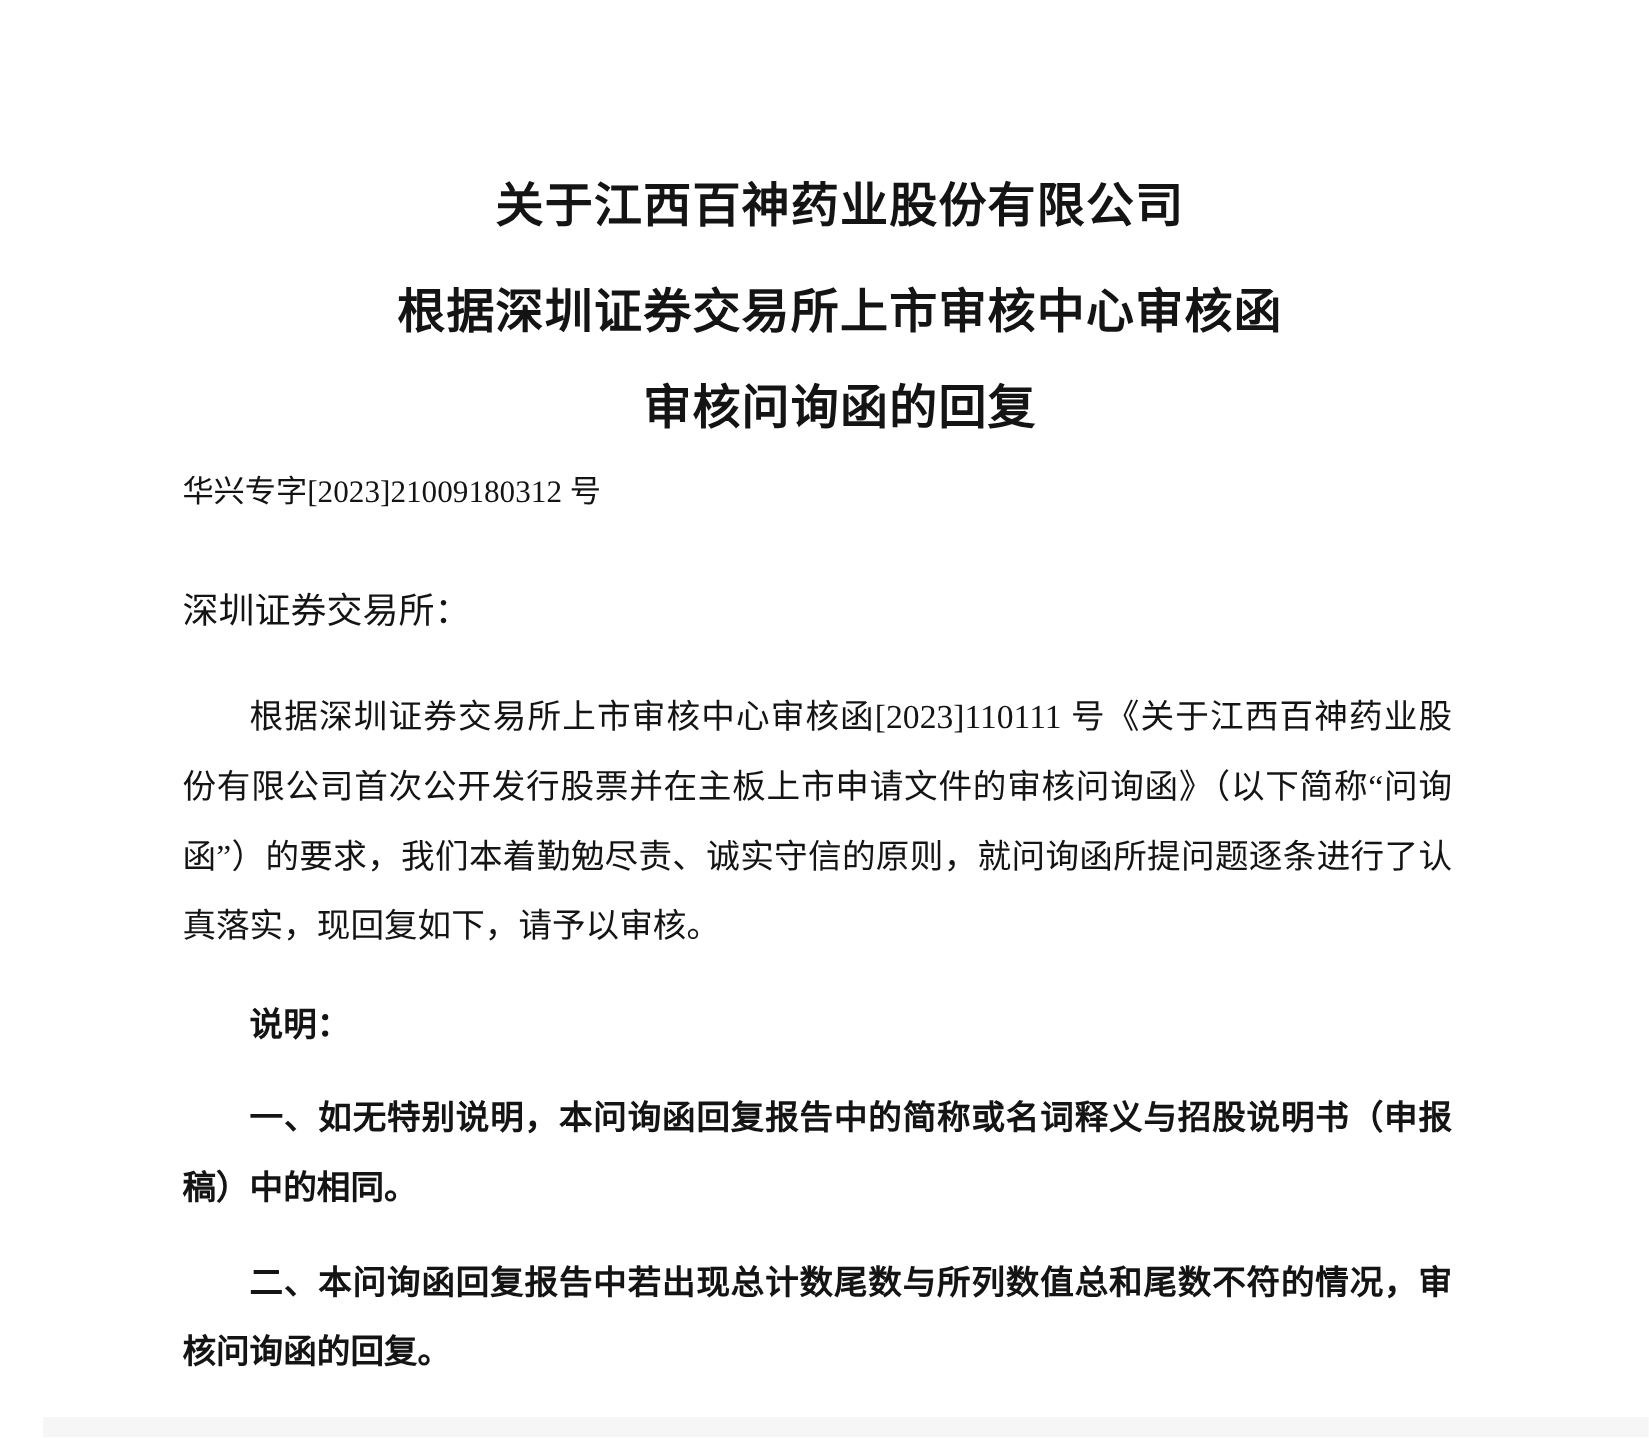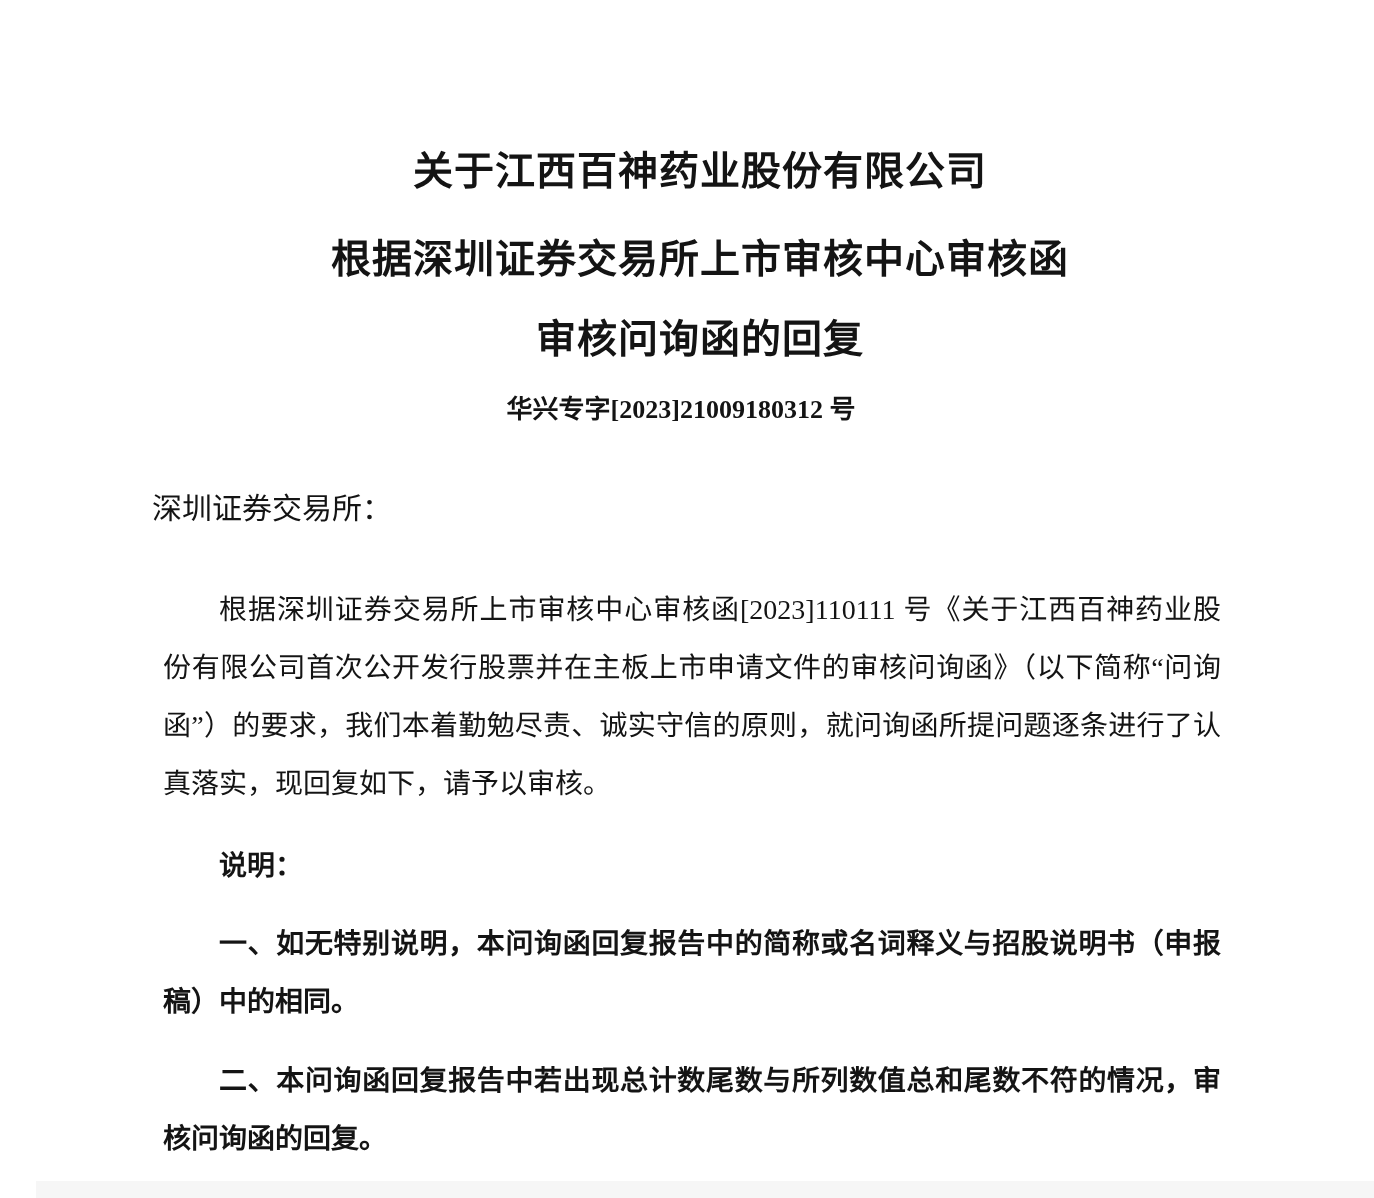--- a/index.html
+++ b/index.html
@@ -29,38 +29,38 @@
     white-space: nowrap;
   }
   .title-1 { top: 138px; }
   .title-2 { top: 226px; }
   .title-3 { top: 306px; }
   .ref-number {
     position: absolute;
     left: 152px;
     width: 1058px;
     top: 388px;
-    text-align: center;
+    text-align: left;
     font-size: 26px;
-    font-weight: 700;
+    font-weight: 400;
     white-space: nowrap;
   }
   .salutation {
     position: absolute;
     left: 152px;
     width: 1058px;
     top: 484px;
     font-size: 30px;
     font-weight: 400;
   }
   .body-para {
     position: absolute;
     left: 152px;
     width: 1058px;
-    margin: 11px;
+    margin: 0;
     font-size: 28px;
     line-height: 58px;
     text-indent: 2em;
     text-align: justify;
     text-align-last: left;
   }
   .para-intro { top: 570px; font-weight: 400; }
   .note-heading { top: 826px; font-weight: 700; }
   .note-item-1 { top: 904px; font-weight: 700; }
   .note-item-2 { top: 1041px; font-weight: 700; }

